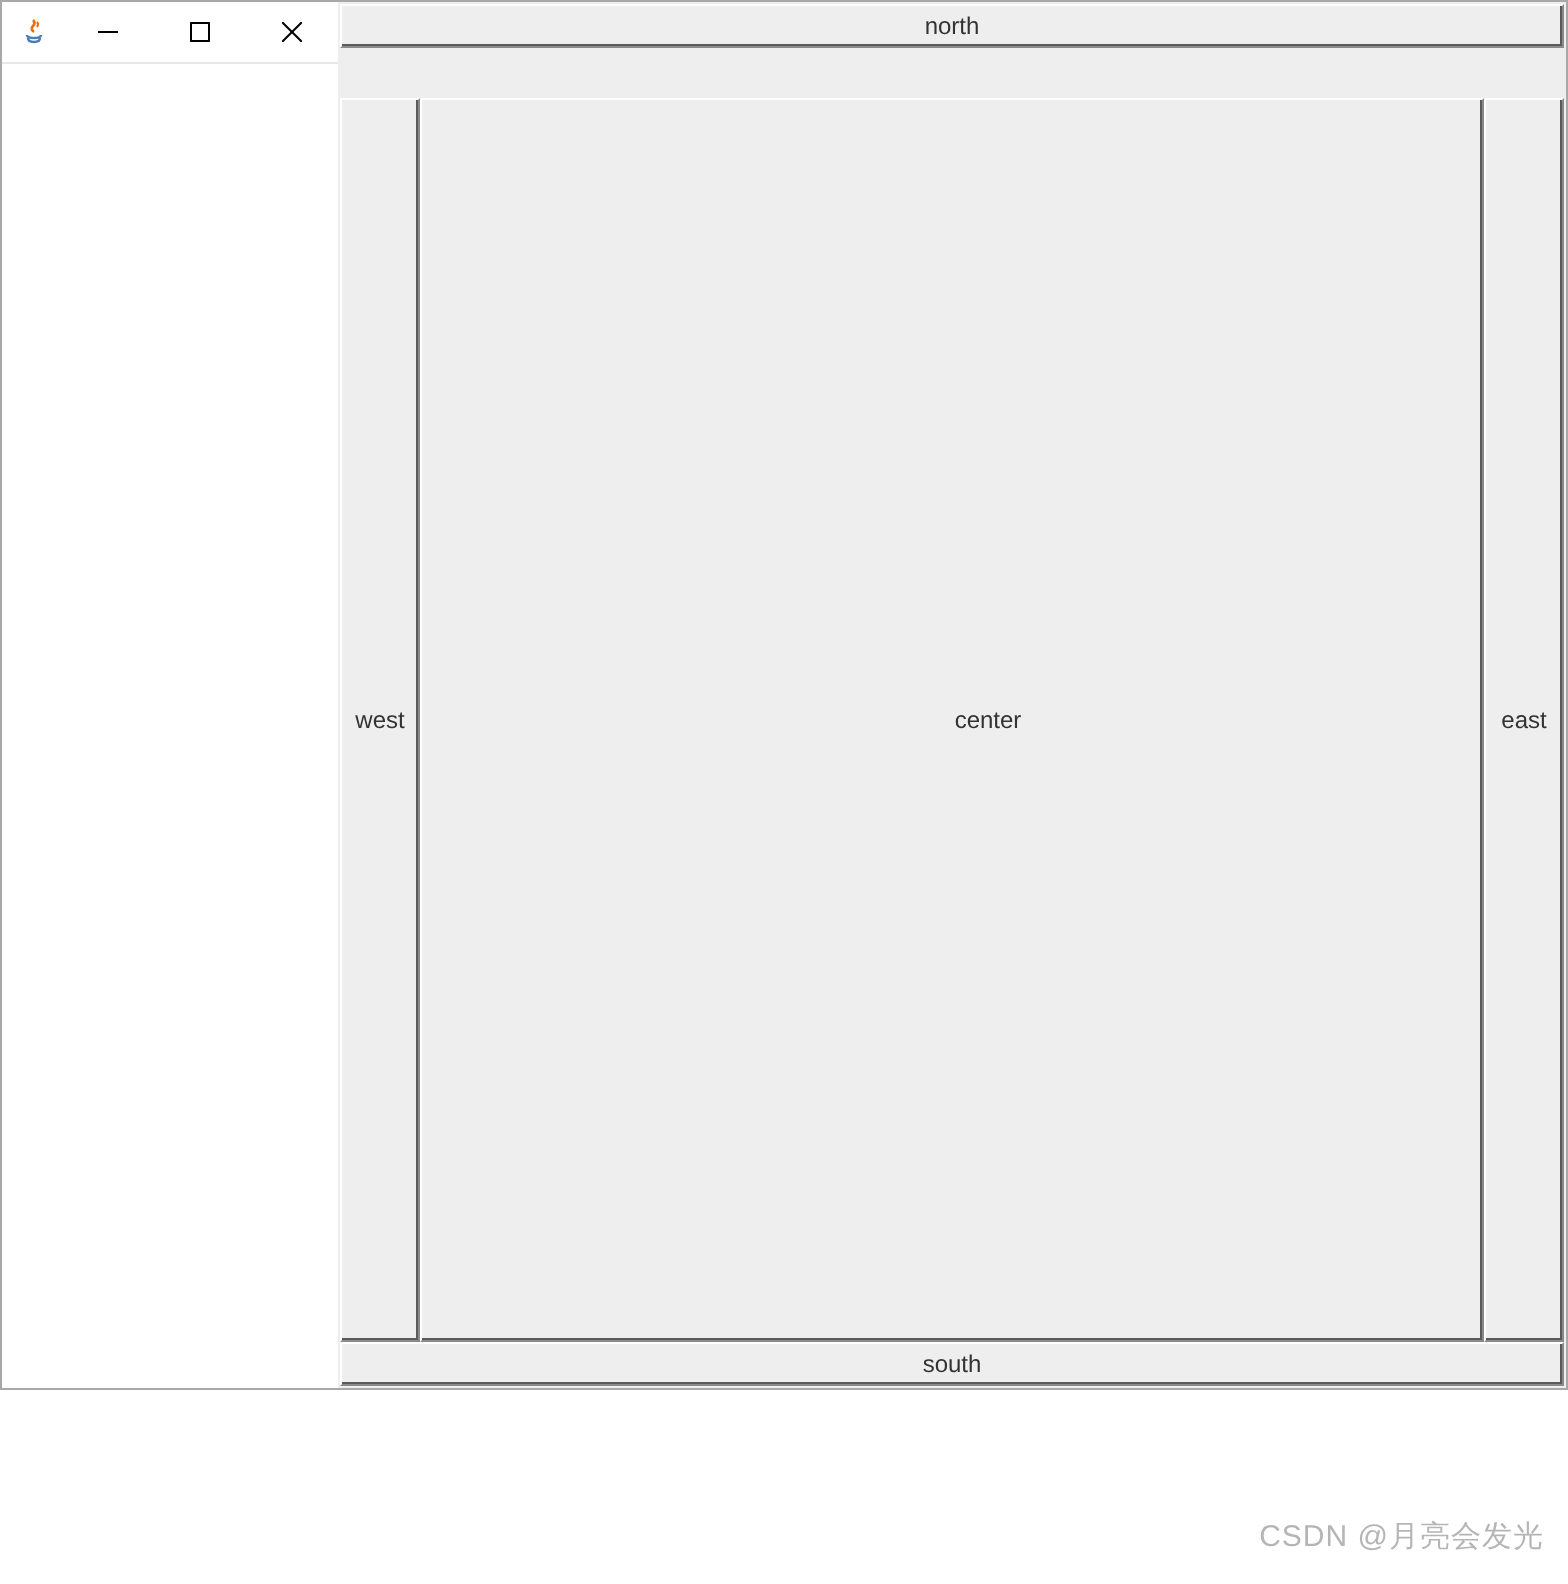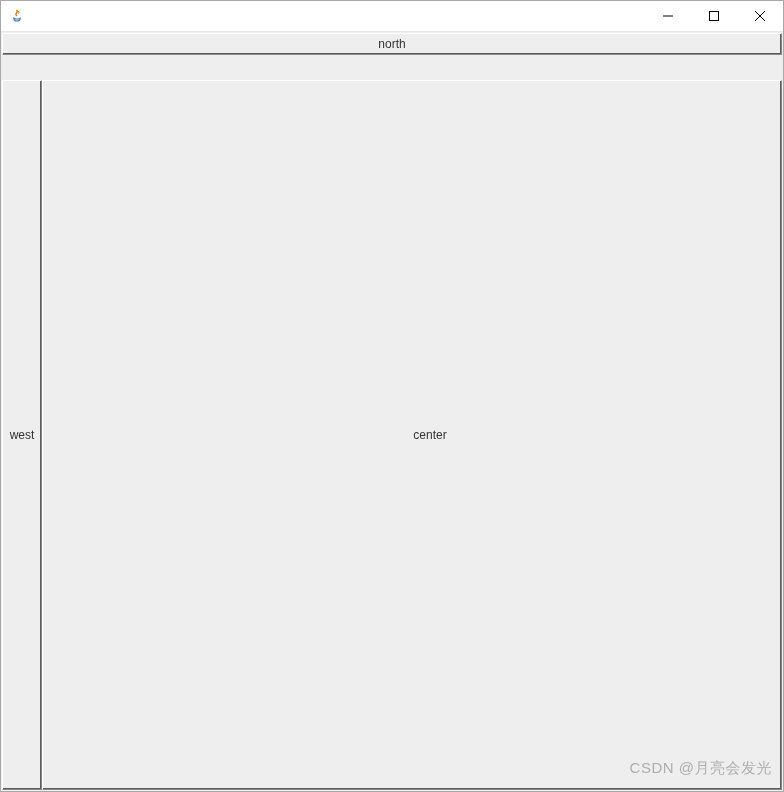--- a/index.html
+++ b/index.html
@@ -10,25 +10,25 @@
     body {
       font-family: "Tahoma", "Segoe UI", sans-serif;
       font-size: 12px;
       background: #ffffff;
       width: 784px;
       height: 792px;
       overflow: hidden;
     }
     .window {
       width: 784px;
-      height: 792px;
+      height: 695px;
       background: #ffffff;
       border: 1px solid #a8a8a8;
       display: flex;
-      flex-direction: column;
+      flex-direction: row;
     }
     .titlebar {
       height: 31px;
       background: #ffffff;
       display: flex;
       align-items: center;
       justify-content: space-between;
       padding-left: 8px;
       border-bottom: 1px solid #e8e8e8;
     }
@@ -166,17 +166,23 @@
     <button class="swing-btn north">
       <span>north</span>
     </button>
     <div class="middle-row">
       <button class="swing-btn west">
         <span>west</span>
       </button>
       <button class="swing-btn center">
         <span>center</span>
       </button>
+      <button class="swing-btn east">
+        <span>east</span>
+      </button>
     </div>
+    <button class="swing-btn south">
+      <span>south</span>
+    </button>
   </div>
 </div>
 
 <div class="watermark">CSDN @月亮会发光</div>
 
 </body></html>

